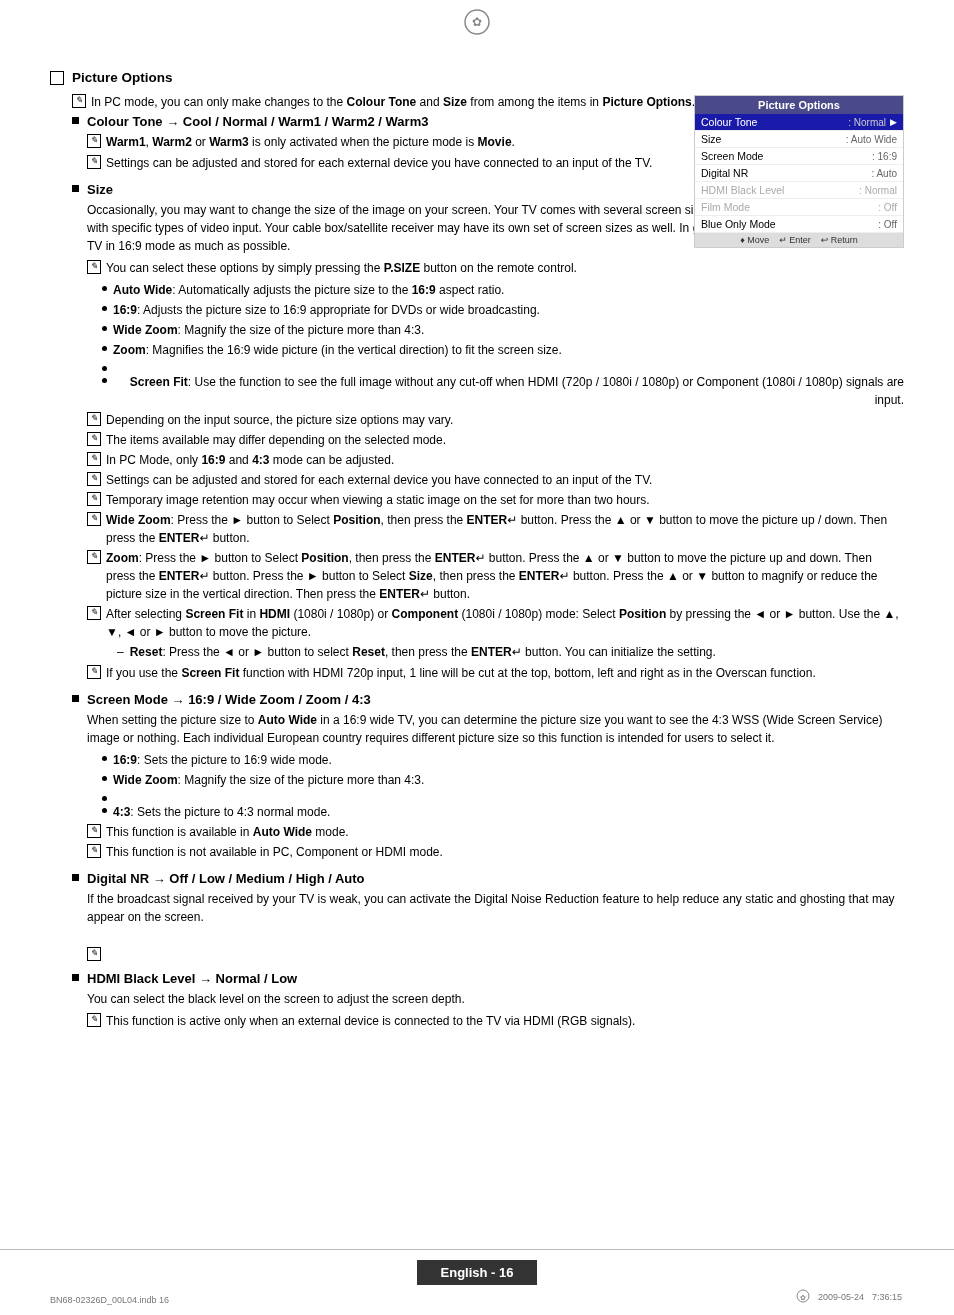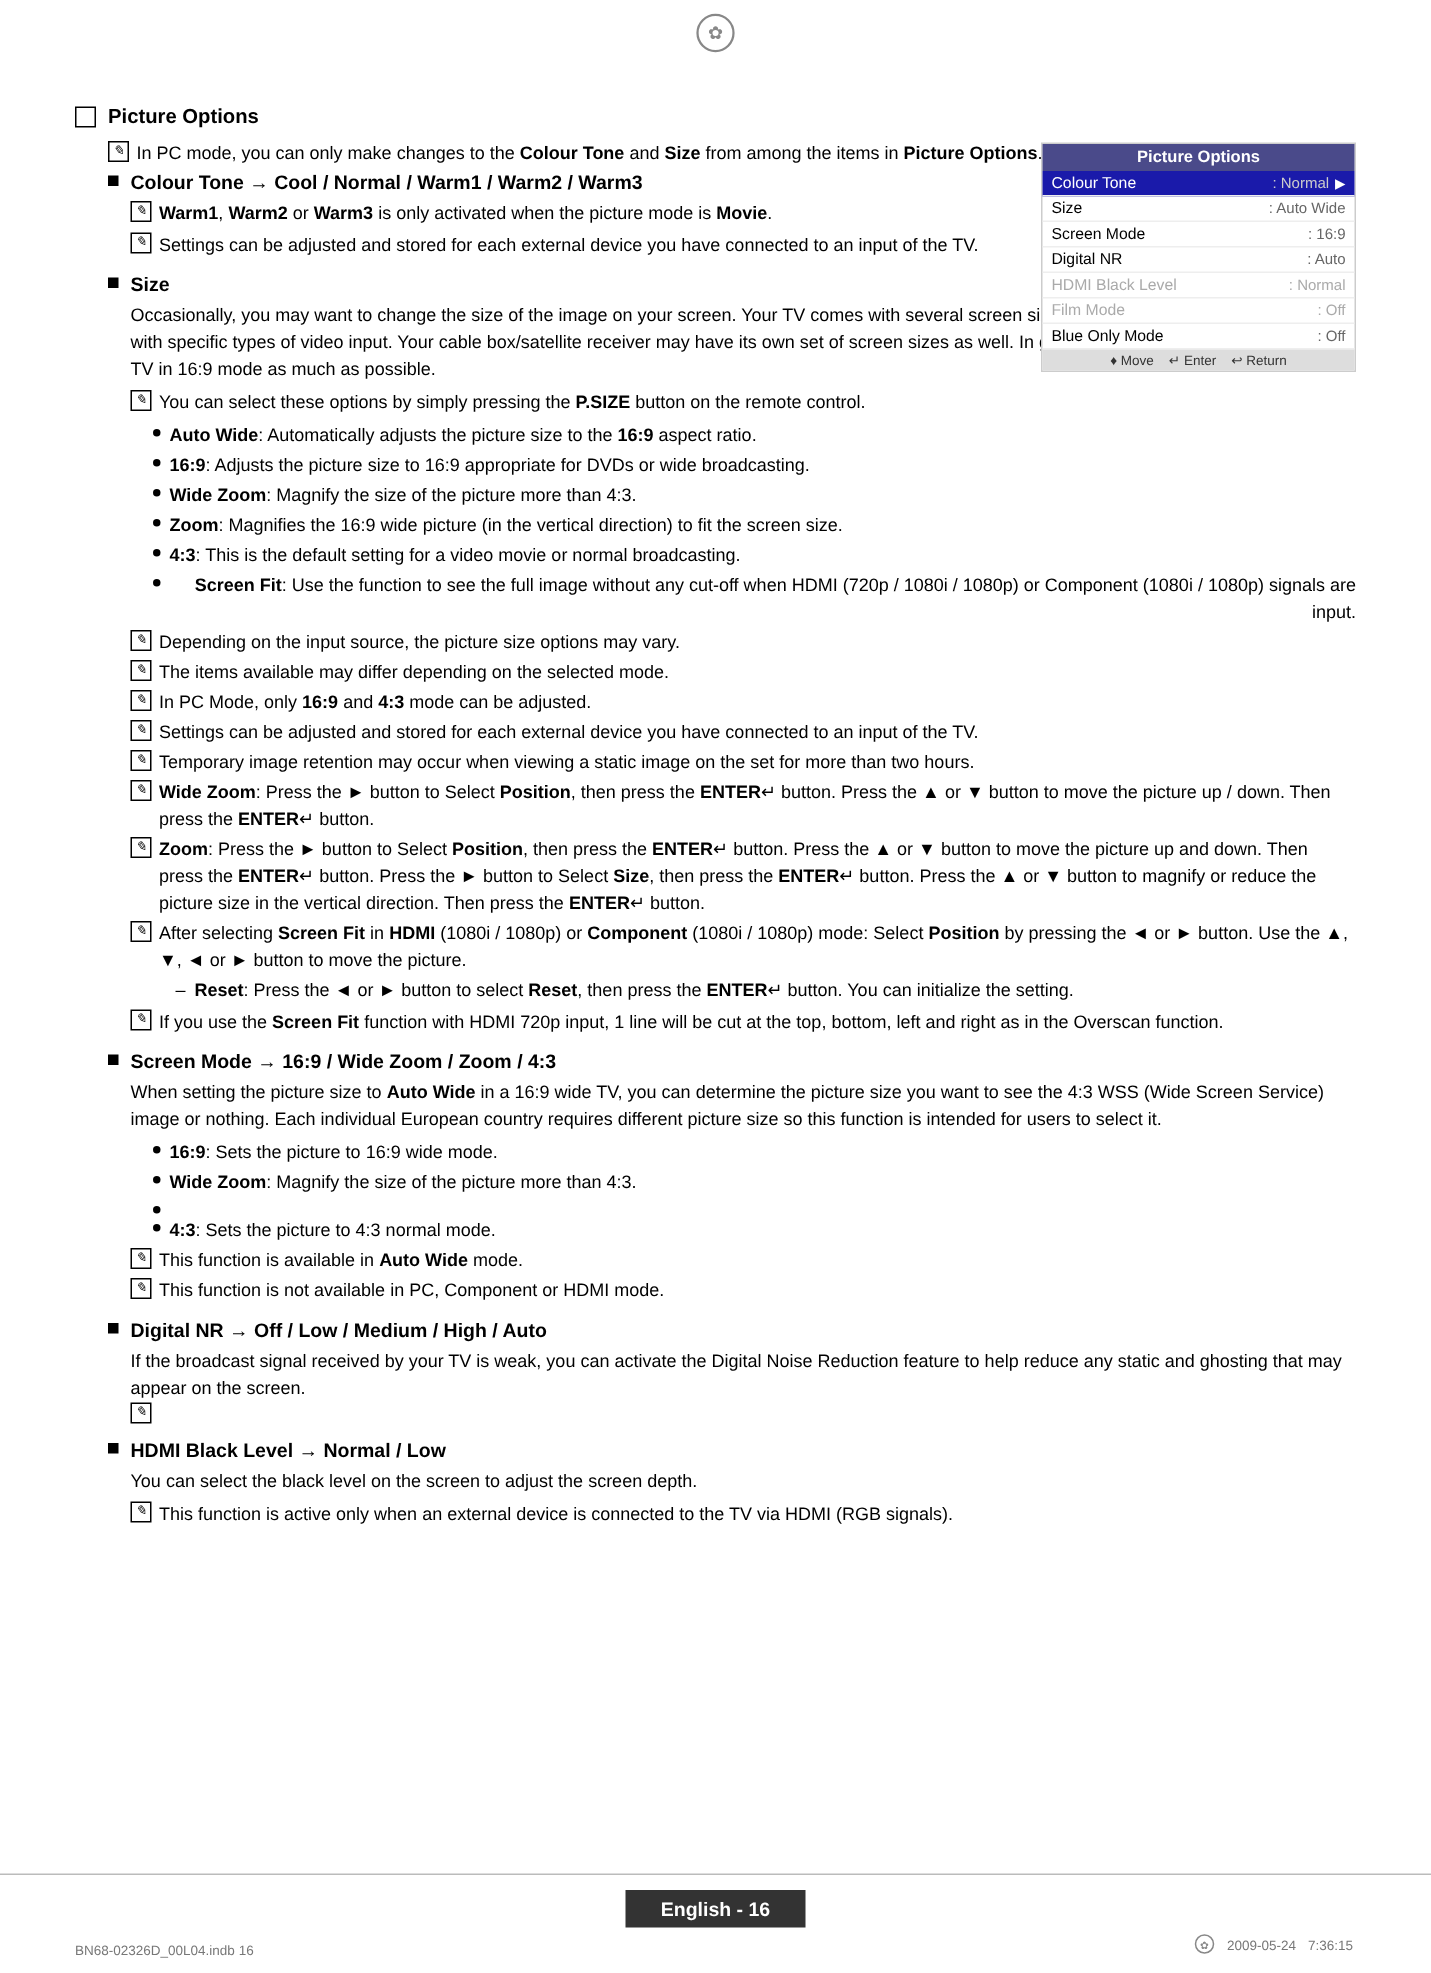--- a/index.html
+++ b/index.html
@@ -329,21 +329,20 @@
           <li>
               <span class="dot-bullet"></span>
               <span><b>Wide Zoom</b>: Magnify the size of the picture more than 4:3.</span>
             </li>
           <li>
               <span class="dot-bullet"></span>
               <span><b>Zoom</b>: Magnifies the 16:9 wide picture (in the vertical direction) to fit the screen size.</span>
             </li>
           <li>
               <span class="dot-bullet"></span>
-              <span><b>4:3</b>: This is the default setting for a video movie or normal broadcasting.</span>
             </li>
           <li>
               <span class="dot-bullet"></span>
               <span><b>Screen Fit</b>: Use the function to see the full image without any cut-off when HDMI (720p / 1080i / 1080p) or Component (1080i / 1080p) signals are input.</span>
             </li>
         </ul>
         <div class="note-item" style="margin-left:0; margin-bottom:2px;">
           <span class="pencil-icon">✎</span>
           <span>Depending on the input source, the picture size options may vary.</span>
         </div>
@@ -420,21 +419,21 @@
         </div>
       </div>
     </div>
 
     <div class="subsection">
       <div class="subsection-heading">
         <span class="square-bullet"></span>
         <span class="subsection-title"><b>Digital NR → Off / Low / Medium / High / Auto</b></span>
       </div>
       <div class="subsection-body">
-        <p style="margin-bottom:0; line-height:1.5;">If the broadcast signal received by your TV is weak, you can activate the Digital Noise Reduction feature to help reduce any static and ghosting that may appear on the screen.</p>
+        <p style="margin-bottom:20px; line-height:1.5;">If the broadcast signal received by your TV is weak, you can activate the Digital Noise Reduction feature to help reduce any static and ghosting that may appear on the screen.</p>
         <div class="note-item" style="margin-left:0;">
           <span class="pencil-icon">✎</span>
         </div>
       </div>
     </div>
 
     <div class="subsection">
       <div class="subsection-heading">
         <span class="square-bullet"></span>
         <span class="subsection-title"><b>HDMI Black Level → Normal / Low</b></span>

